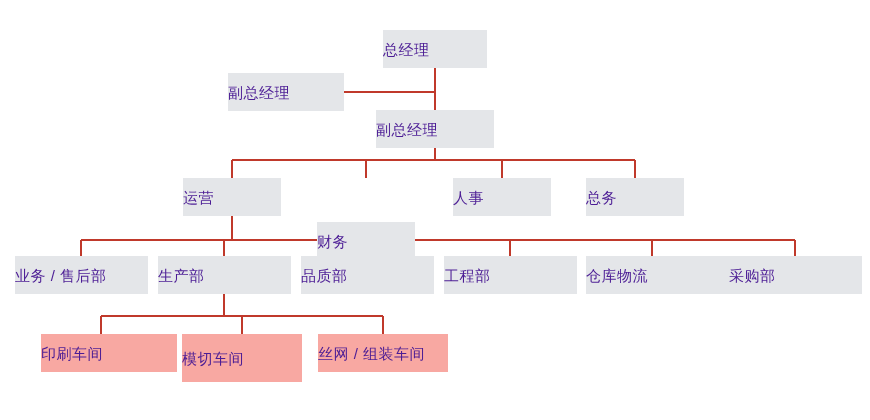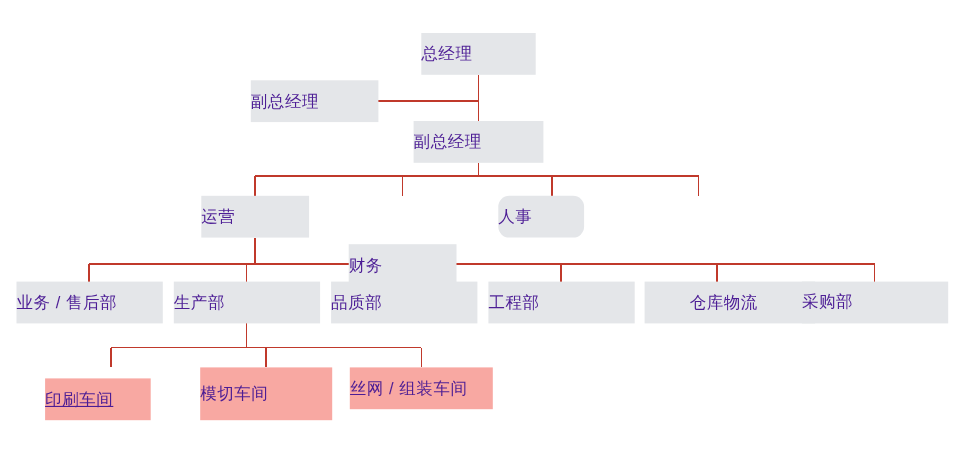--- a/index.html
+++ b/index.html
@@ -91,44 +91,47 @@
   <div class="node level-gray" style="left:376px; top:110px; width:118px; height:38px;">
     <span>副总经理</span>
   </div>
 
   <div class="node level-gray" style="left:183px; top:178px; width:98px; height:38px;">
     <span>运营</span>
   </div>
   <div class="node level-gray" style="left:317px; top:178px; width:98px; height:38px;margin-top:44px;">
     <span>财务</span>
   </div>
-  <div class="node level-gray" style="left:453px; top:178px; width:78px; height:38px;border-radius:10px;">
+  <div class="node level-gray" style="left:453px; top:178px; width:98px; height:38px;">
     <span>人事</span>
+  </div>
+  <div class="node level-gray" style="left:586px; top:178px; width:98px; height:38px;">
+    <span>总务</span>
   </div>
 
   <div class="node level-gray" style="left:15px; top:256px; width:133px; height:38px;">
     <span>业务 / 售后部</span>
   </div>
   <div class="node level-gray" style="left:158px; top:256px; width:133px; height:38px;">
     <span>生产部</span>
   </div>
   <div class="node level-gray" style="left:301px; top:256px; width:133px; height:38px;">
     <span>品质部</span>
   </div>
   <div class="node level-gray" style="left:444px; top:256px; width:133px; height:38px;">
     <span>工程部</span>
   </div>
-  <div class="node level-gray" style="left:586px; top:256px; width:155px; height:38px;padding-left:41px;">
+  <div class="node level-gray" style="left:586px; top:256px; width:155px; height:38px;">
     <span>仓库物流</span>
   </div>
-  <div class="node level-gray" style="left:729px; top:256px; width:133px; height:38px;font-family:Liberation Mono, monospace;">
+  <div class="node level-gray" style="left:729px; top:256px; width:133px; height:38px;">
     <span>采购部</span>
   </div>
 
-  <div class="node level-pink" style="left:41px; top:344px; width:96px; height:38px;text-decoration:underline;">
+  <div class="node level-pink" style="left:41px; top:334px; width:136px; height:38px;">
     <span>印刷车间</span>
   </div>
   <div class="node level-pink" style="left:182px; top:334px; width:120px; height:48px;">
     <span>模切车间</span>
   </div>
   <div class="node level-pink" style="left:318px; top:334px; width:130px; height:38px;">
     <span>丝网 / 组装车间</span>
   </div>
 
 </div>

